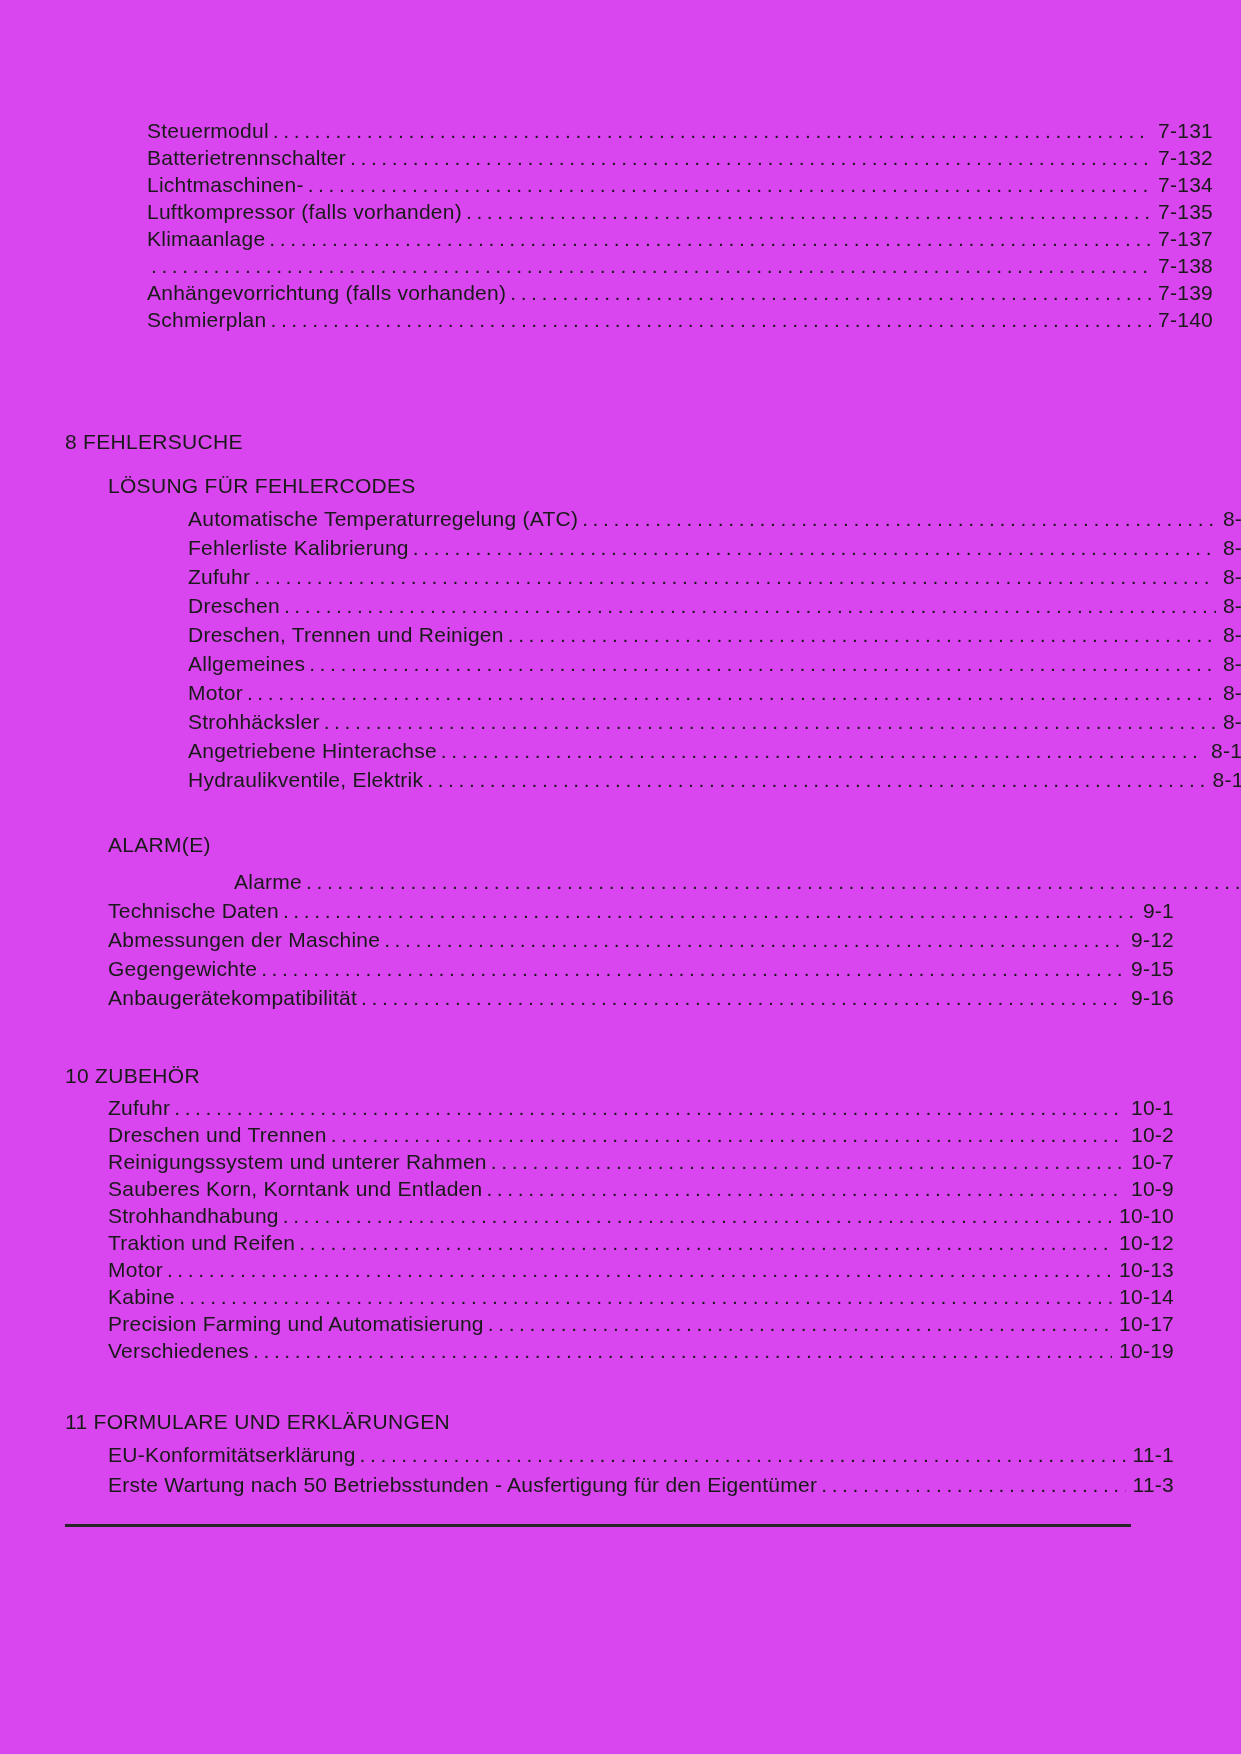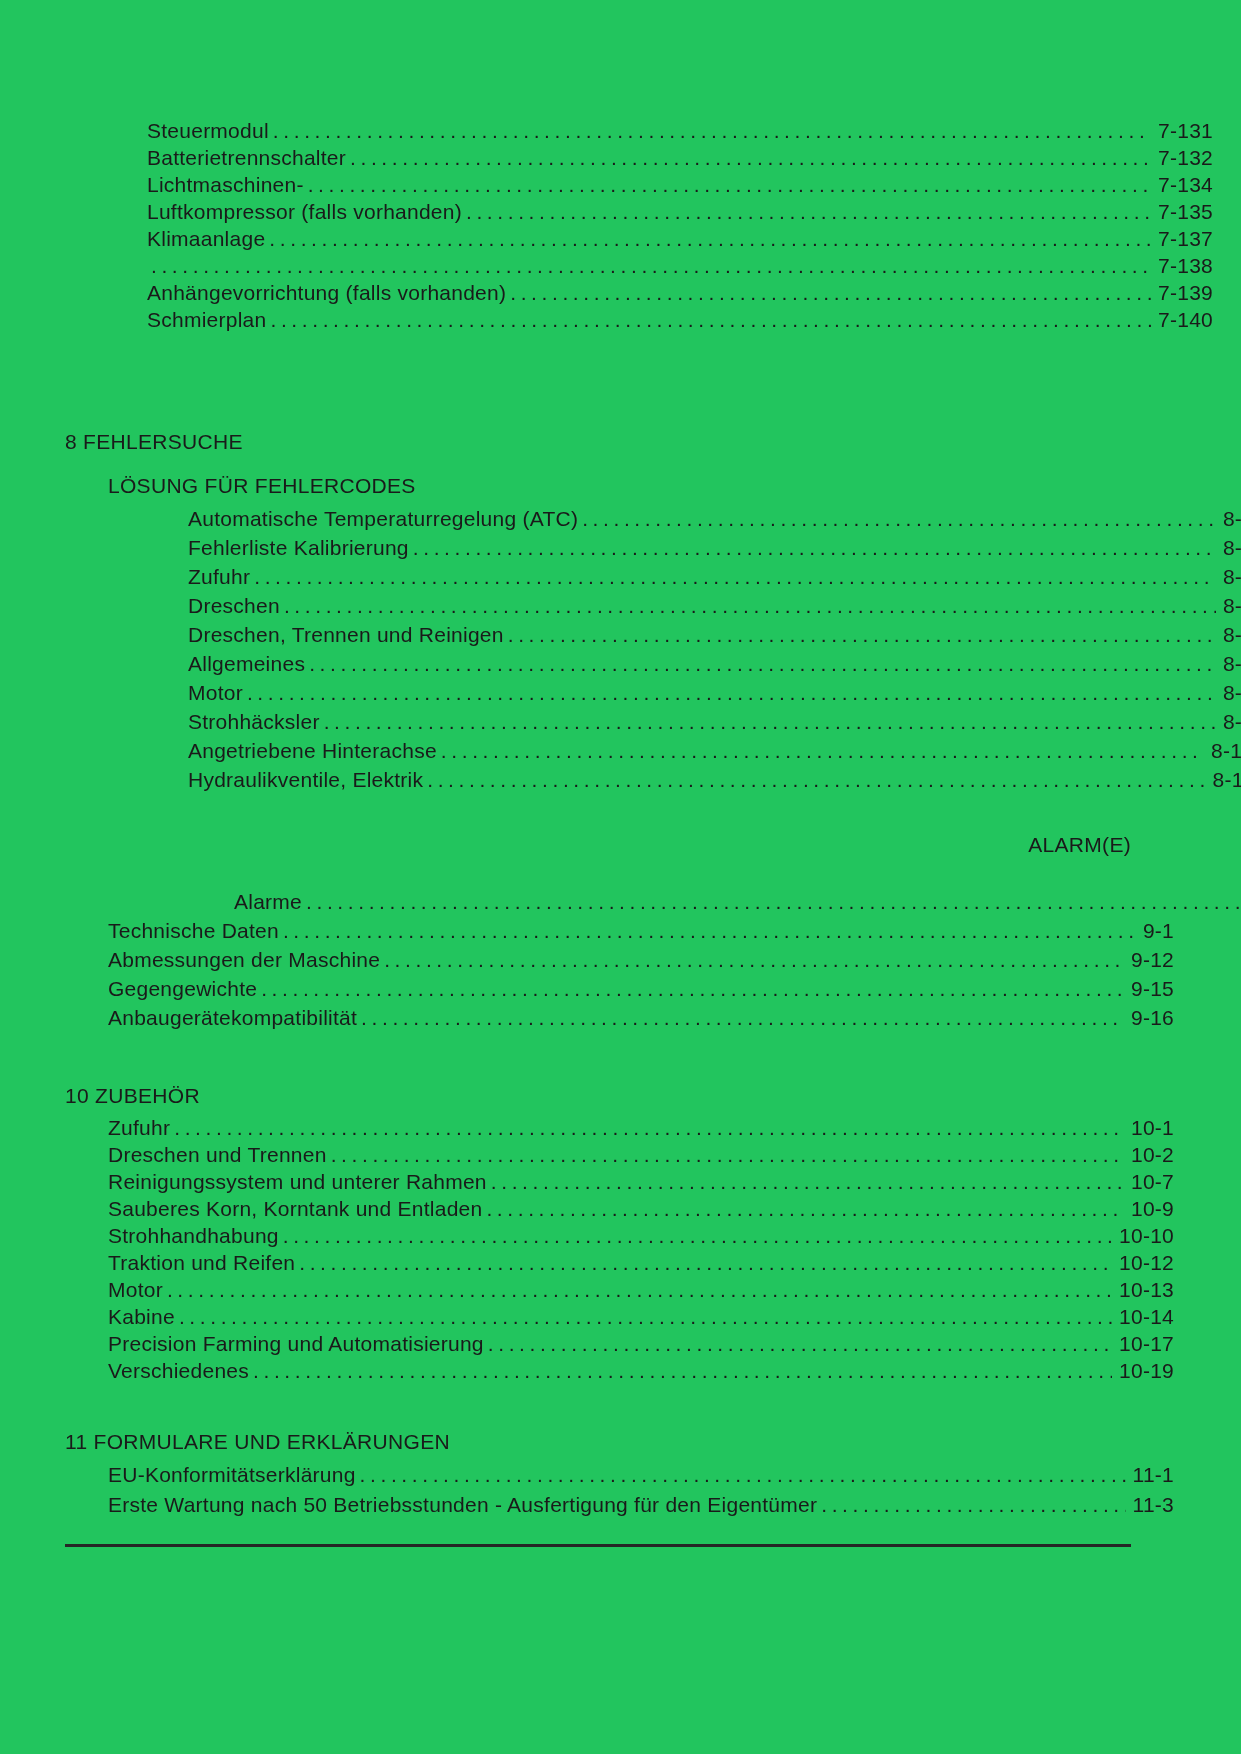--- a/index.html
+++ b/index.html
@@ -5,21 +5,21 @@
 <style>
   html, body {
     margin: 0;
     padding: 0;
     background: #ffffff;
   }
   .page {
     position: relative;
     width: 1241px;
     height: 1754px;
-    background: #22c55e;
+    background: #d946ef;
     overflow: hidden;
     font-family: "Liberation Sans", "DejaVu Sans", sans-serif;
     color: #1a1a1a;
   }
   .toc {
     position: absolute;
     left: 65px;
     top: 0;
     width: 1066px;
   }
@@ -72,22 +72,22 @@
   
   .il1 .toc-row { padding-left: 43px; }   
   .il2 .toc-row { padding-left: 82px; }   
   .il3 .toc-row { padding-left: 123px; }  
   .il4 .toc-row { padding-left: 169px; }  
 
   
   .block7        { margin-top: 117px; }
   .h-ch8         { margin-top: 91px; }
   .sub-loesung   { margin-top: 8px; }
-  .h-alarm       { margin-top: 33px; text-align: right; }
-  .rows-alarm    { margin-top: 24px; }
+  .h-alarm       { margin-top: 33px; }
+  .rows-alarm    { margin-top: 4px; }
   .h-ch9         { margin-top: 67px; }
   .h-ch10        { margin-top: 46px; }
   .h-ch11        { margin-top: 40px; }
 
   .bottom-rule {
     margin-top: 24px;
     height: 3px;
     background: #262626;
     width: 100%;
   }

